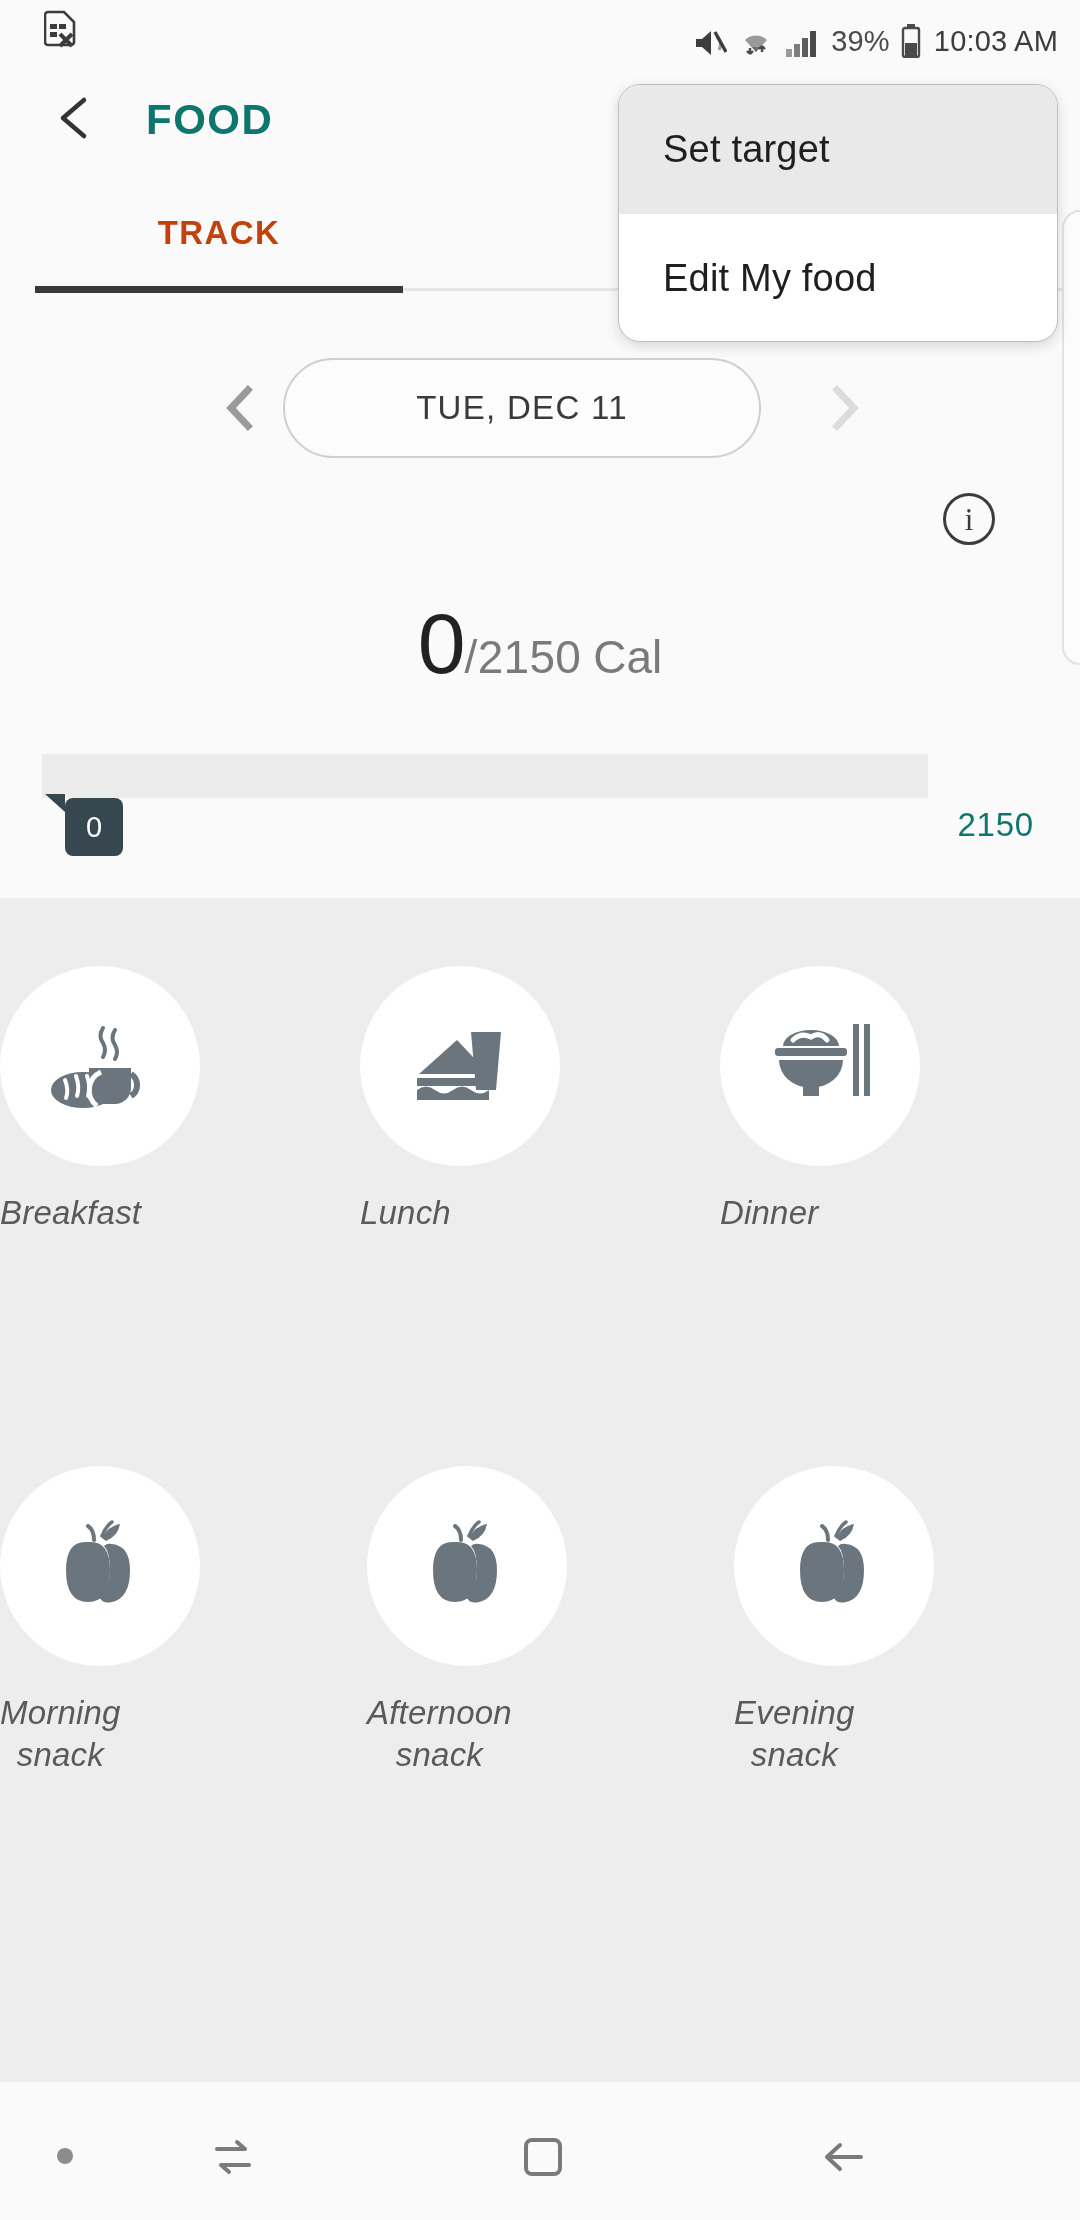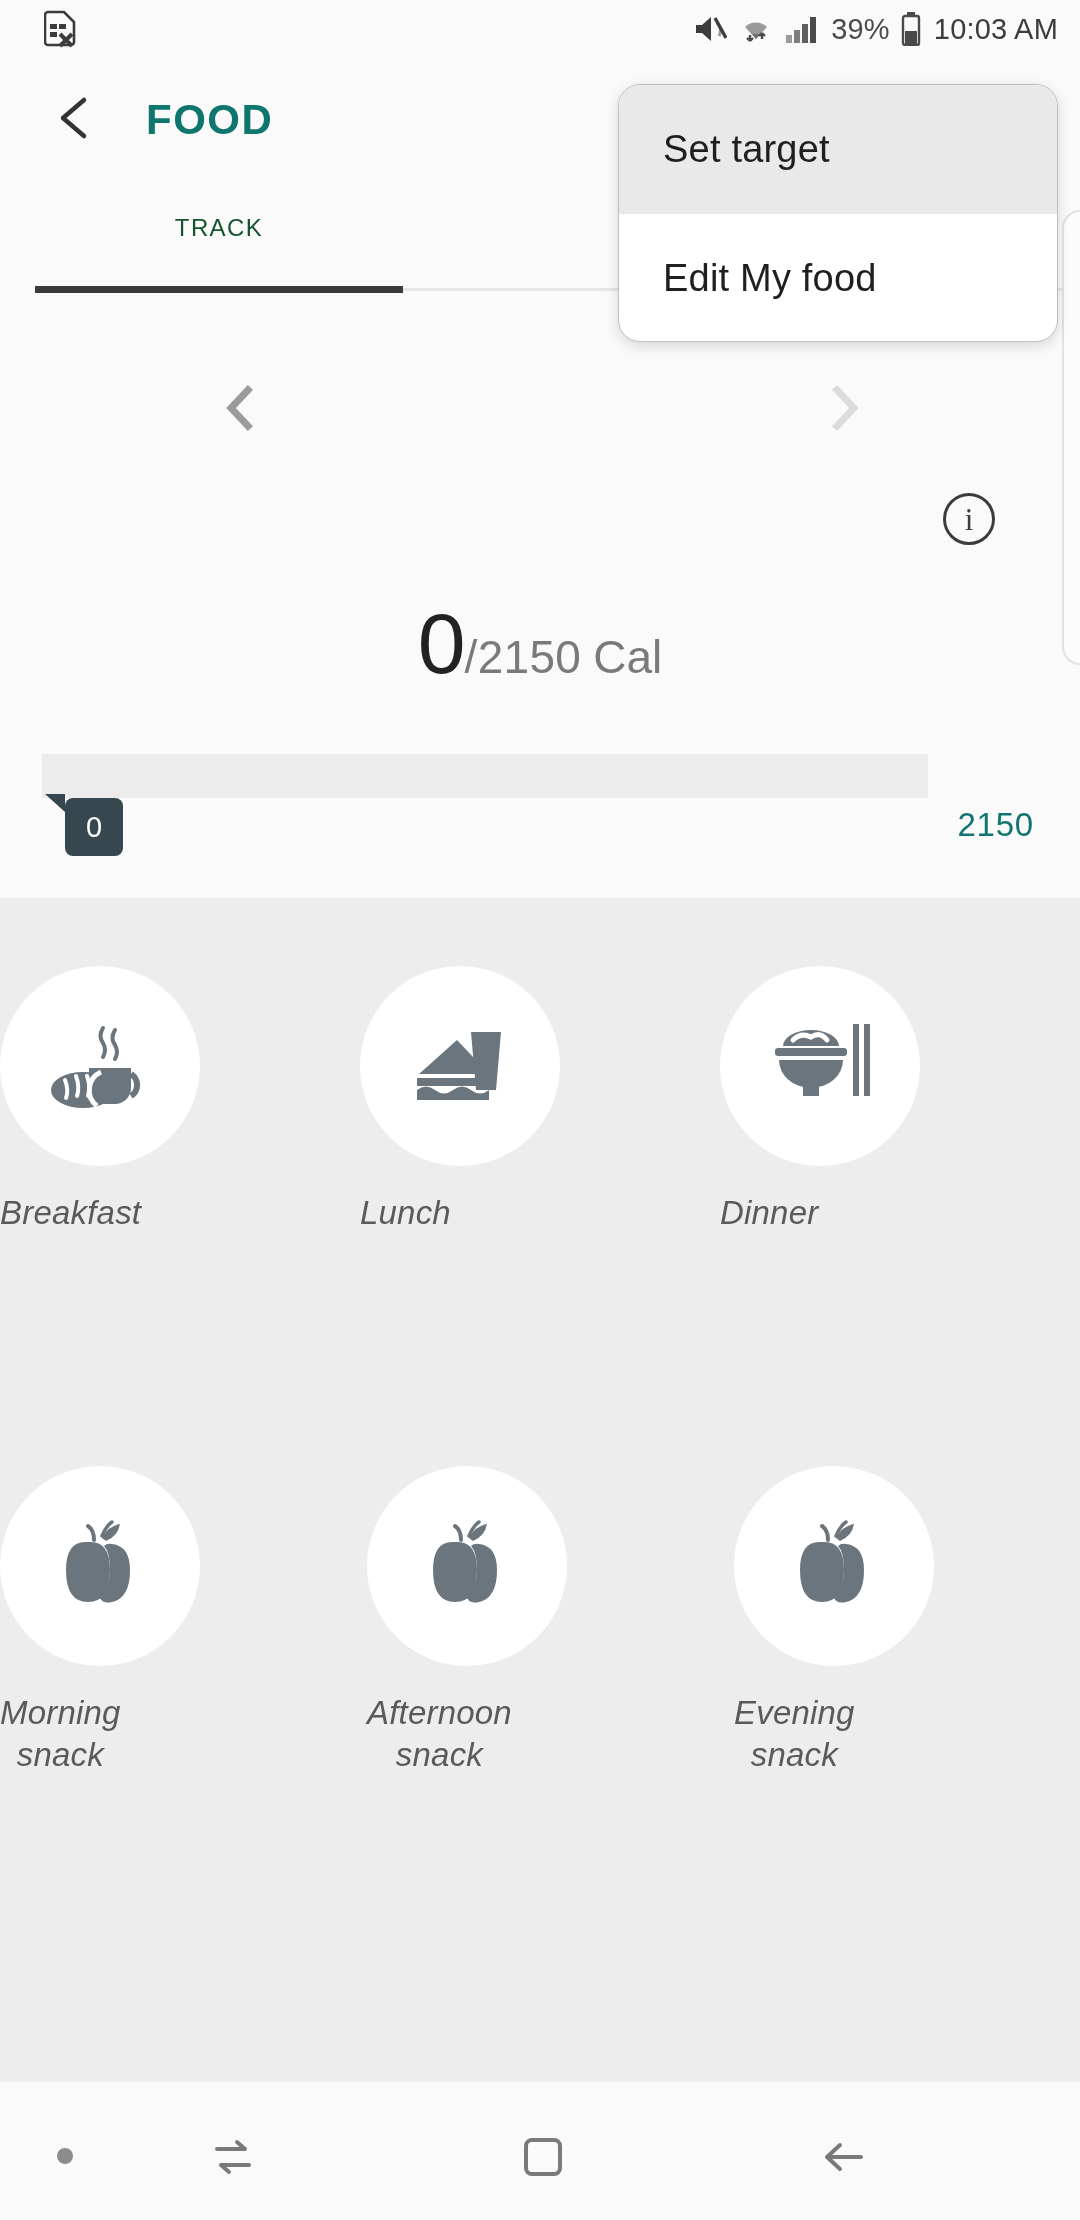--- a/index.html
+++ b/index.html
@@ -14,21 +14,21 @@
 
   
   .statusbar{
     position:absolute; top:0; left:0; width:1080px; height:58px;
     background:#fafafa;
     display:flex; align-items:center;
   }
   .sb-left{ position:absolute; left:44px; top:10px; }
   .sb-right{
     position:absolute; right:22px; top:0; height:58px;
-    display:flex; align-items:center; gap:10px;
+    display:flex; align-items:flex-end; gap:10px;
   }
   .sb-text{ font-size:29px; color:#4a4a4a; letter-spacing:.2px; }
   .sb-time{ font-size:29px; color:#3c3c3c; letter-spacing:.2px; margin-left:2px;}
 
   
   .appbar{
     position:absolute; top:58px; left:0; width:1080px; height:120px;
     background:#fafafa;
   }
   .back-arrow{
@@ -44,21 +44,21 @@
   .tabs{
     position:absolute; top:196px; left:0; width:1080px; height:96px;
     background:#fafafa;
   }
   .tab{
     position:absolute; top:0; width:368px; height:96px;
     display:flex; align-items:flex-start; justify-content:center;
     padding-top:18px;
   }
   .tab-label{
-    font-size:24px; font-weight:normal; letter-spacing:1.4px; color:#14532d;
+    font-size:33px; font-weight:bold; letter-spacing:1.4px; color:#c2410c;
   }
   .tab-underline{
     position:absolute; left:35px; top:286px; width:368px; height:7px;
     background:#3a3a3a;
   }
   .tab-baseline{
     position:absolute; left:403px; top:288px; width:677px; height:3px;
     background:#e6e6e6;
   }
 
@@ -239,20 +239,23 @@
 <div class="tab-baseline"></div>
 
 <div class="peek-card"></div>
 
 <div class="datenav">
   <div class="date-prev">
     <svg width="52" height="52" viewBox="0 0 52 52">
       <path d="M33 8 L16 26 L33 44" fill="none" stroke="#9b9b9b" stroke-width="7" stroke-linecap="square" stroke-linejoin="miter"></path>
     </svg>
   </div>
+  <div class="date-pill">
+    <span class="date-text">TUE, DEC 11</span>
+  </div>
   <div class="date-next">
     <svg width="52" height="52" viewBox="0 0 52 52">
       <path d="M19 8 L36 26 L19 44" fill="none" stroke="#dcdcdc" stroke-width="7" stroke-linecap="square" stroke-linejoin="miter"></path>
     </svg>
   </div>
 </div>
 
 <div class="info-icon">
   <span>i</span>
 </div>

